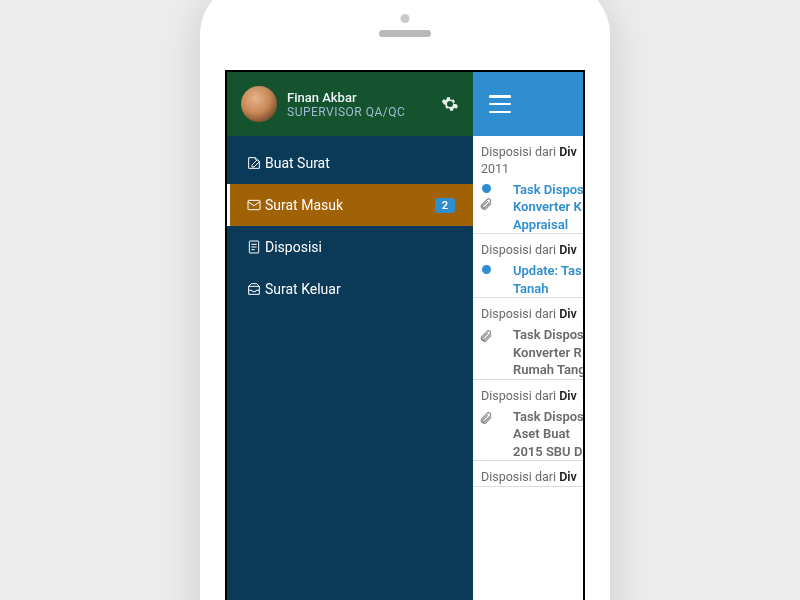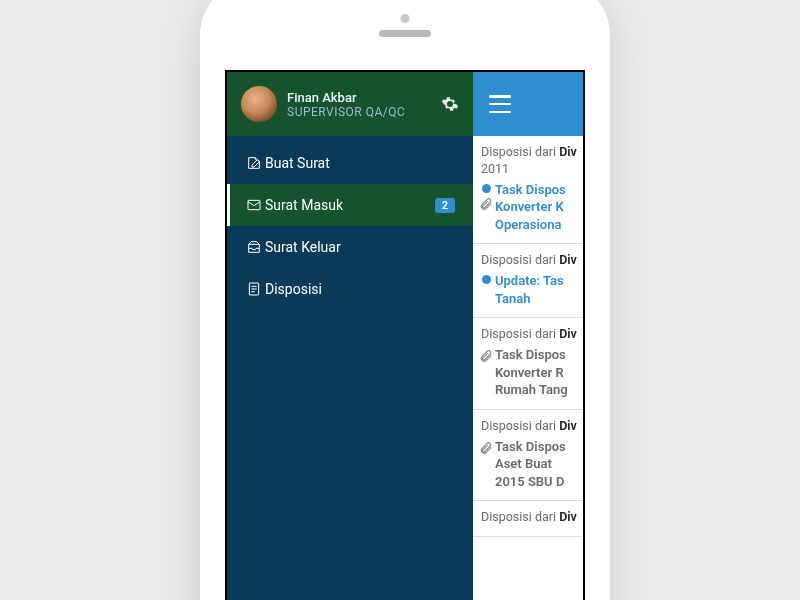--- a/index.html
+++ b/index.html
@@ -90,21 +90,21 @@
       display: flex;
       align-items: center;
       height: 42px;
       padding: 0 18px;
       gap: 2px;
       cursor: pointer;
       position: relative;
       font-size: 14px;
     }
     .menu-item.active {
-      background: #14532d;
+      background: #a16207;
     }
     .menu-item.active::before {
       content: "";
       position: absolute;
       left: 0; top: 0; bottom: 0;
       width: 3px;
       background: #fff;
     }
     .menu-icon {
       width: 18px; height: 18px;
@@ -149,32 +149,32 @@
       height: 2.5px;
       background: #fff;
       border-radius: 1px;
     }
     .list {
       flex: 1;
       overflow: hidden;
     }
     .list-item {
       border-bottom: 1px solid #dcdcdc;
-      padding: 8px 8px 10px 8px;
+      padding: 8px 8px 0 8px;
       font-size: 13px;
       line-height: 1.35;
       color: #6a6a6a;
       position: relative;
     }
     .li-from { font-size: 12.5px; white-space: nowrap; overflow: hidden; }
     .li-from b { color: #222; font-weight: 600; }
     .li-body {
       display: flex;
       align-items: flex-start;
-      gap: 4px;
+      gap: 22px;
       margin-top: 3px;
     }
     .li-marker {
       width: 10px;
       display: flex;
       flex-direction: column;
       align-items: center;
       gap: 4px;
       padding-top: 3px;
       flex-shrink: 0;
@@ -233,33 +233,33 @@
                 <rect x="3" y="5" width="18" height="14" rx="1"></rect>
                 <path d="M3 7l9 6 9-6"></path>
               </svg>
           </span>
           <span class="menu-label">Surat Masuk</span>
           <span class="badge">2</span>
         </div>
         <div class="menu-item">
           <span class="menu-icon">
             <svg viewBox="0 0 24 24">
-                <path d="M4 8h16v12H4zM4 8l4-4h8l4 4M4 14h5l1 2h4l1-2h5"></path>
-              </svg>
-          </span>
-          <span class="menu-label">Surat Keluar</span>
+                <rect x="5" y="3" width="14" height="18" rx="1"></rect>
+                <path d="M8 8h8M8 12h8M8 16h5"></path>
+              </svg>
+          </span>
+          <span class="menu-label">Disposisi</span>
         </div>
         <div class="menu-item">
           <span class="menu-icon">
             <svg viewBox="0 0 24 24">
-                <rect x="5" y="3" width="14" height="18" rx="1"></rect>
-                <path d="M8 8h8M8 12h8M8 16h5"></path>
-              </svg>
-          </span>
-          <span class="menu-label">Disposisi</span>
+                <path d="M4 8h16v12H4zM4 8l4-4h8l4 4M4 14h5l1 2h4l1-2h5"></path>
+              </svg>
+          </span>
+          <span class="menu-label">Surat Keluar</span>
         </div>
       </div>
     </div>
 
     <div class="main">
       <div class="topbar">
         <div class="hamburger">
           <span></span>
           <span></span>
           <span></span>
@@ -275,21 +275,21 @@
               <span class="dot"></span>
               <span class="clip">
                 <svg viewBox="0 0 24 24">
                     <path d="M21 11l-9 9a5 5 0 01-7-7l9-9a3.5 3.5 0 015 5l-9 9a2 2 0 01-3-3l8-8"></path>
                   </svg>
               </span>
             </div>
             <div class="li-title unread">
               <span class="line">Task Dispos</span>
               <span class="line">Konverter K</span>
-              <span class="line">Operasiona</span>
+              <span class="line">Appraisal</span>
             </div>
           </div>
         </div>
 
         <div class="list-item">
           <div class="li-from"><span>Disposisi dari </span><b>Div</b></div>
           <div class="li-body">
             <div class="li-marker">
               <span class="dot"></span>
             </div>

